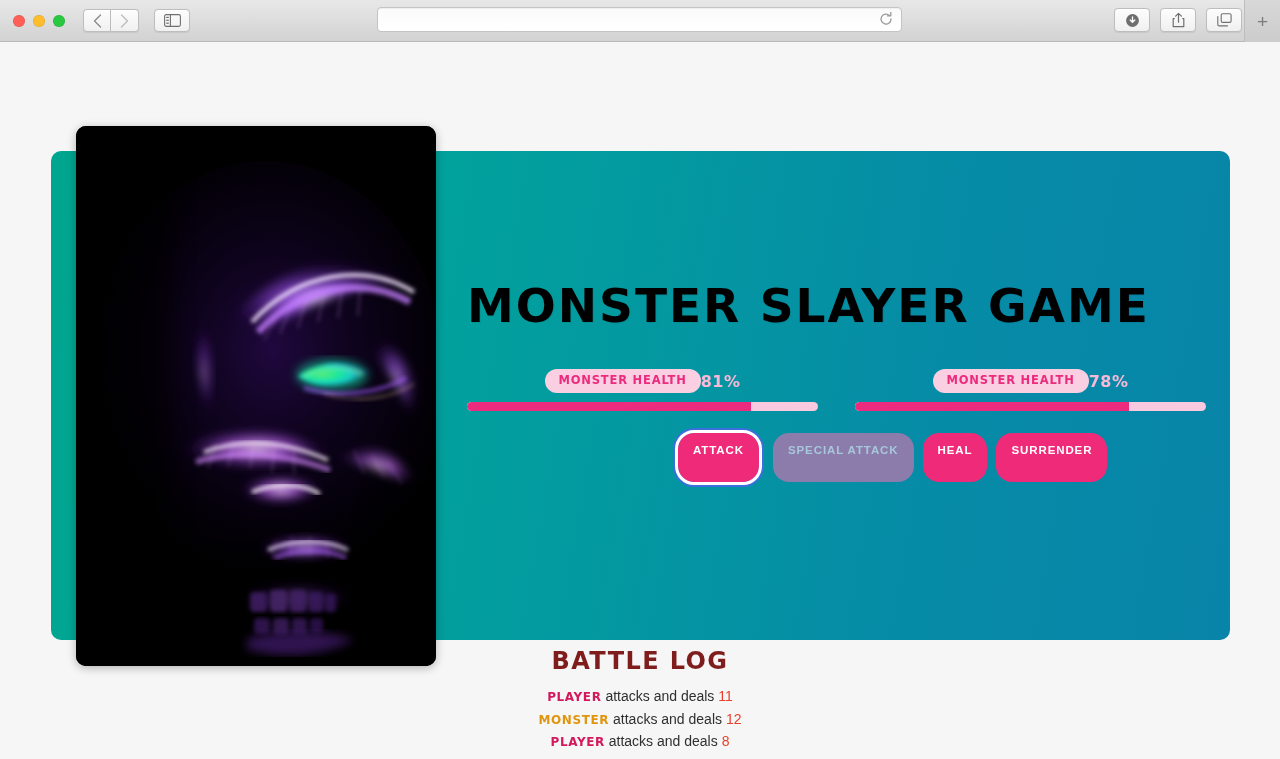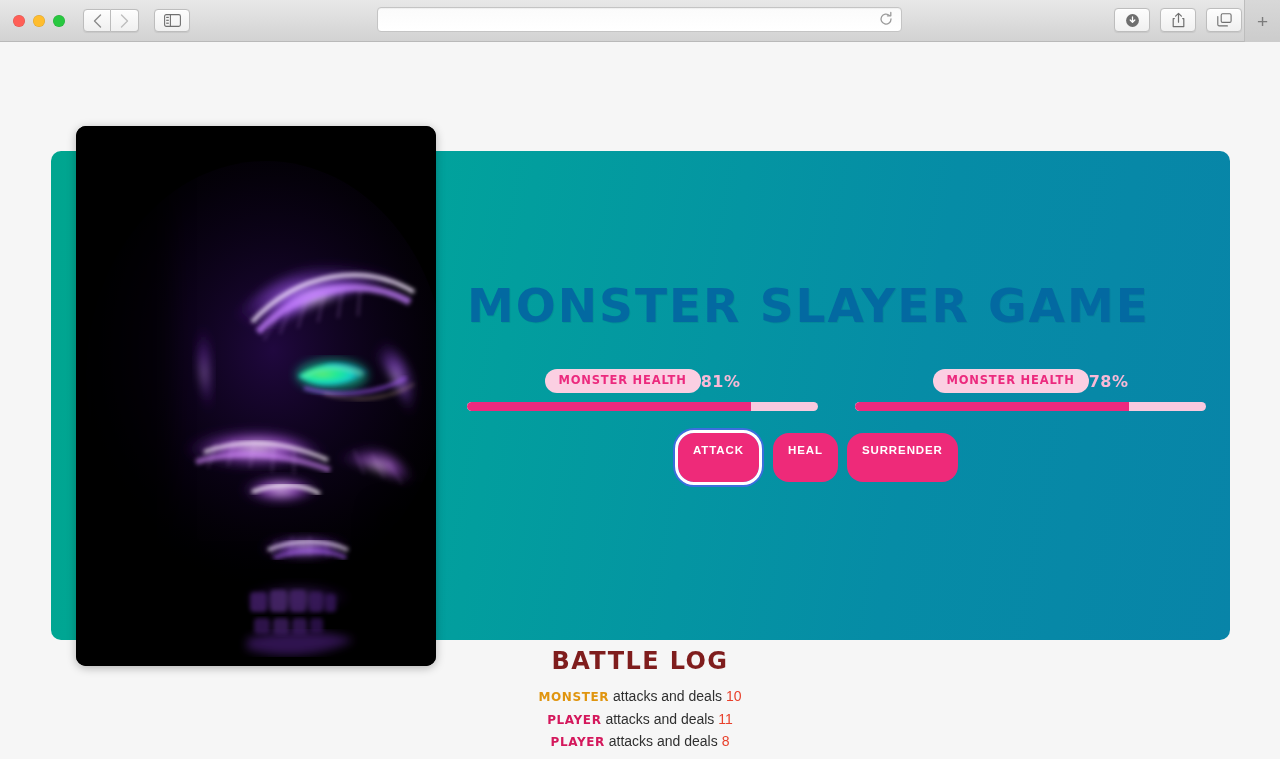--- a/index.html
+++ b/index.html
@@ -164,21 +164,21 @@
     left: 467px;
     top: 240px;
     width: 740px;
   }
 
   .game-title {
     font-family: "DejaVu Sans", sans-serif;
     font-weight: 700;
     font-size: 47px;
     line-height: 1;
-    color: #0369a1;
+    color: #000000;
     letter-spacing: 2px;
     white-space: nowrap;
     text-shadow: 1px 1px 0 rgba(0,0,0,.06);
   }
 
   
   .health-row {
     position: absolute;
     left: 467px;
     top: 326px;
@@ -547,26 +547,27 @@
         <span class="health-pct">78%</span>
       </div>
       <div class="health-track">
         <div class="health-fill" style="width: 78%;"></div>
       </div>
     </div>
   </div>
 
   <div class="controls">
     <button class="btn btn-attack">ATTACK</button>
+    <button class="btn btn-disabled" disabled="">SPECIAL ATTACK</button>
     <button class="btn">HEAL</button>
     <button class="btn">SURRENDER</button>
   </div>
 
   <div class="battle-log">
     <h2 class="log-title">BATTLE LOG</h2>
     <ul class="log-list">
-        <li class="log-item"><span class="log-actor actor-monster">MONSTER</span><span> attacks and deals </span><span class="log-dmg">10</span></li>
         <li class="log-item"><span class="log-actor actor-player">PLAYER</span><span> attacks and deals </span><span class="log-dmg">11</span></li>
+        <li class="log-item"><span class="log-actor actor-monster">MONSTER</span><span> attacks and deals </span><span class="log-dmg">12</span></li>
         <li class="log-item"><span class="log-actor actor-player">PLAYER</span><span> attacks and deals </span><span class="log-dmg">8</span></li>
       </ul>
   </div>
 
 </div>
 
 </body></html>

